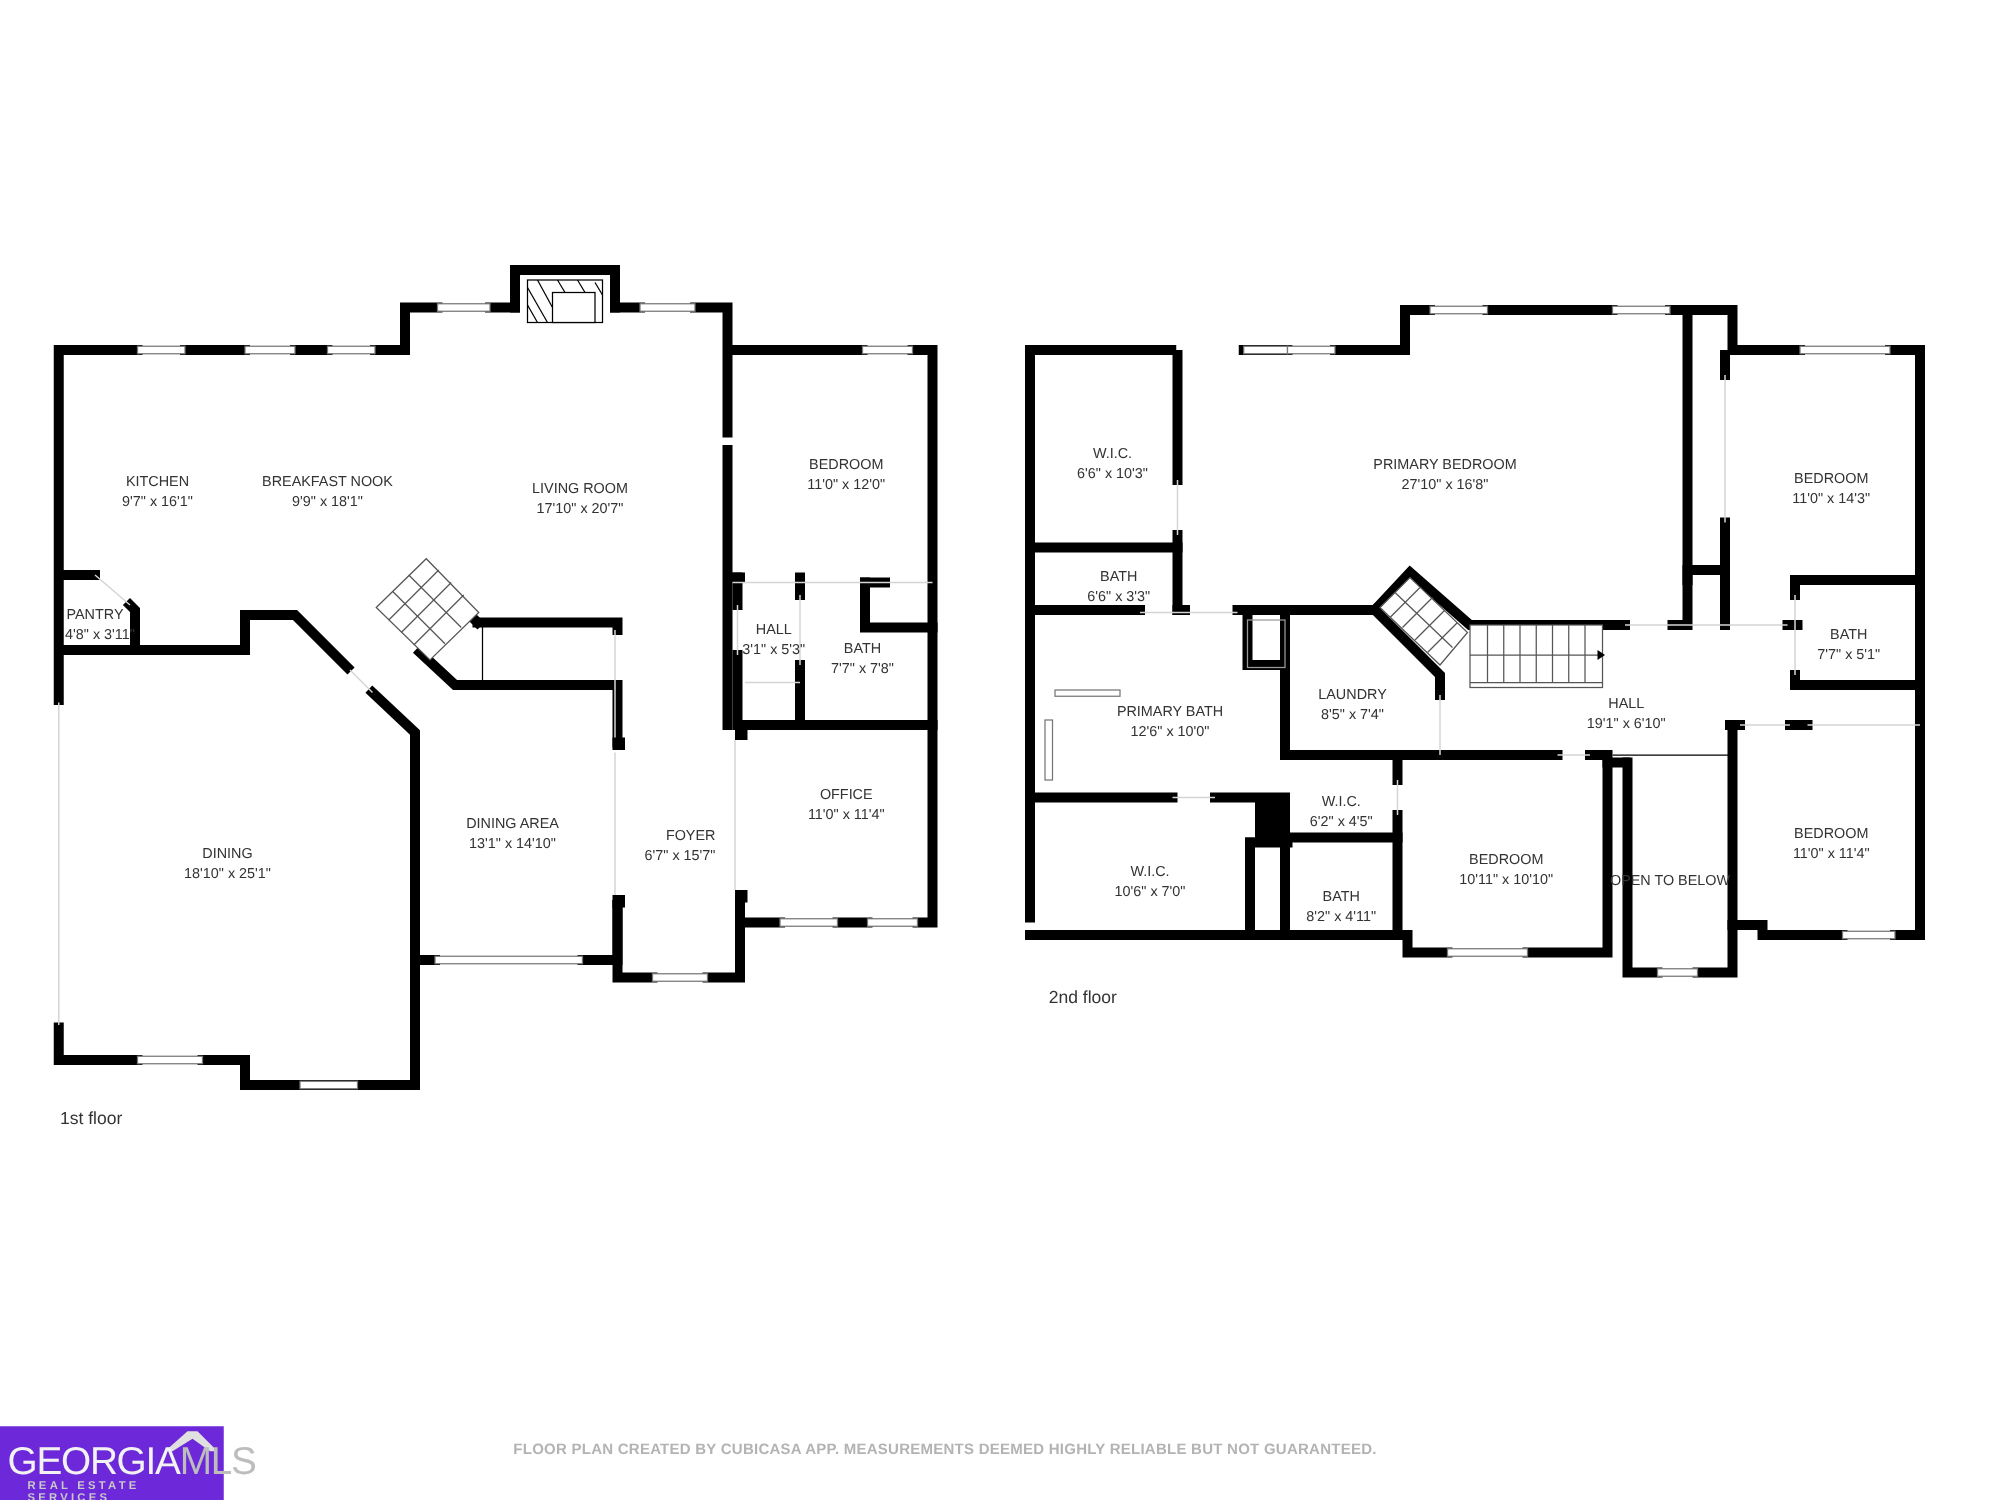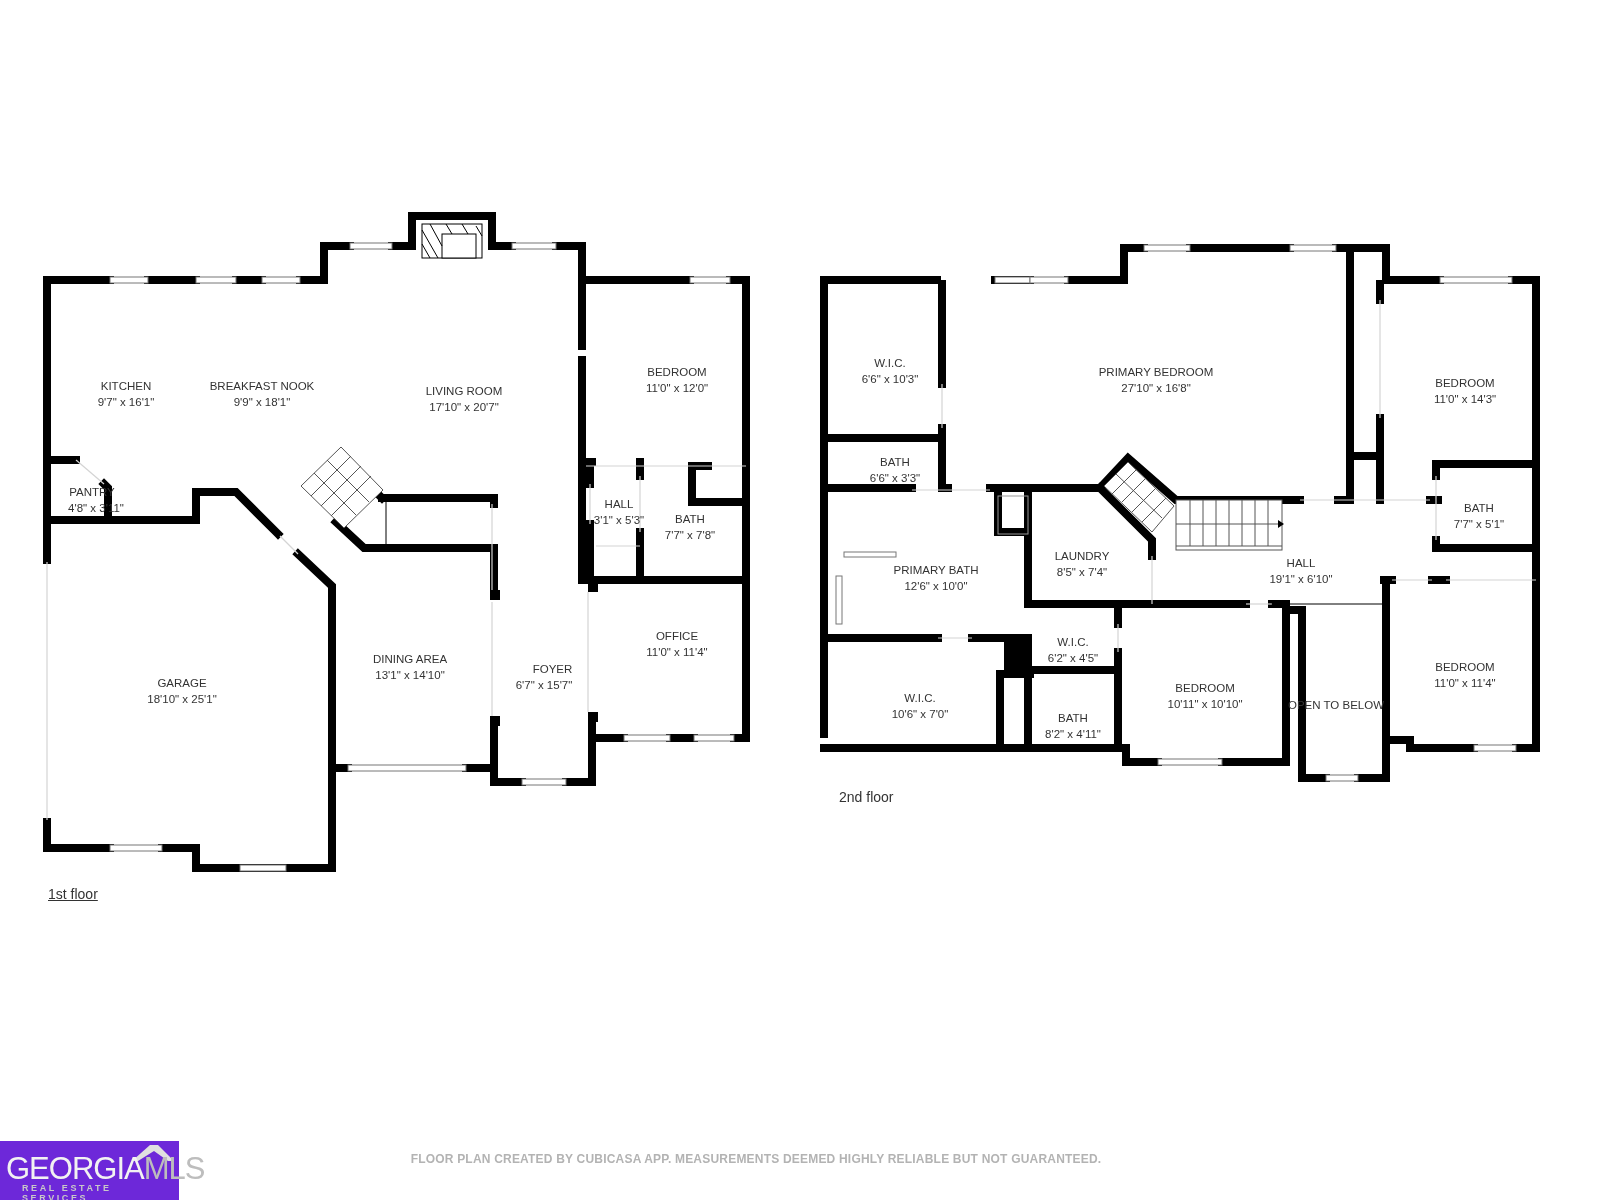--- a/index.html
+++ b/index.html
@@ -233,49 +233,49 @@
   <div>9'9" x 18'1"</div>
 </div>
 <div class="room-label" style="left:464px;top:383px;">
   <div>LIVING ROOM</div>
   <div>17'10" x 20'7"</div>
 </div>
 <div class="room-label" style="left:677px;top:364px;">
   <div>BEDROOM</div>
   <div>11'0" x 12'0"</div>
 </div>
-<div class="room-label" style="left:76px;top:484px;margin-left:16px;">
+<div class="room-label" style="left:76px;top:484px;">
   <div>PANTRY</div>
   <div style="margin-left:8px;">4'8" x 3'11"</div>
 </div>
 <div class="room-label" style="left:619px;top:496px;">
   <div>HALL</div>
   <div>3'1" x 5'3"</div>
 </div>
 <div class="room-label" style="left:690px;top:511px;">
   <div>BATH</div>
   <div>7'7" x 7'8"</div>
 </div>
 <div class="room-label" style="left:182px;top:675px;">
-  <div>GARAGE</div>
+  <div>DINING</div>
   <div>18'10" x 25'1"</div>
 </div>
 <div class="room-label" style="left:410px;top:651px;">
   <div>DINING AREA</div>
   <div>13'1" x 14'10"</div>
 </div>
 <div class="room-label" style="left:544px;top:661px;text-align:right;">
   <div>FOYER</div>
   <div>6'7" x 15'7"</div>
 </div>
 <div class="room-label" style="left:677px;top:628px;">
   <div>OFFICE</div>
   <div>11'0" x 11'4"</div>
 </div>
-<div class="floor-label" style="left:48px;top:886px;text-decoration:underline;">1st floor</div>
+<div class="floor-label" style="left:48px;top:886px;">1st floor</div>
 
 <div class="room-label" style="left:890px;top:355px;">
   <div>W.I.C.</div>
   <div>6'6" x 10'3"</div>
 </div>
 <div class="room-label" style="left:1156px;top:364px;">
   <div>PRIMARY BEDROOM</div>
   <div>27'10" x 16'8"</div>
 </div>
 <div class="room-label" style="left:1465px;top:375px;">

